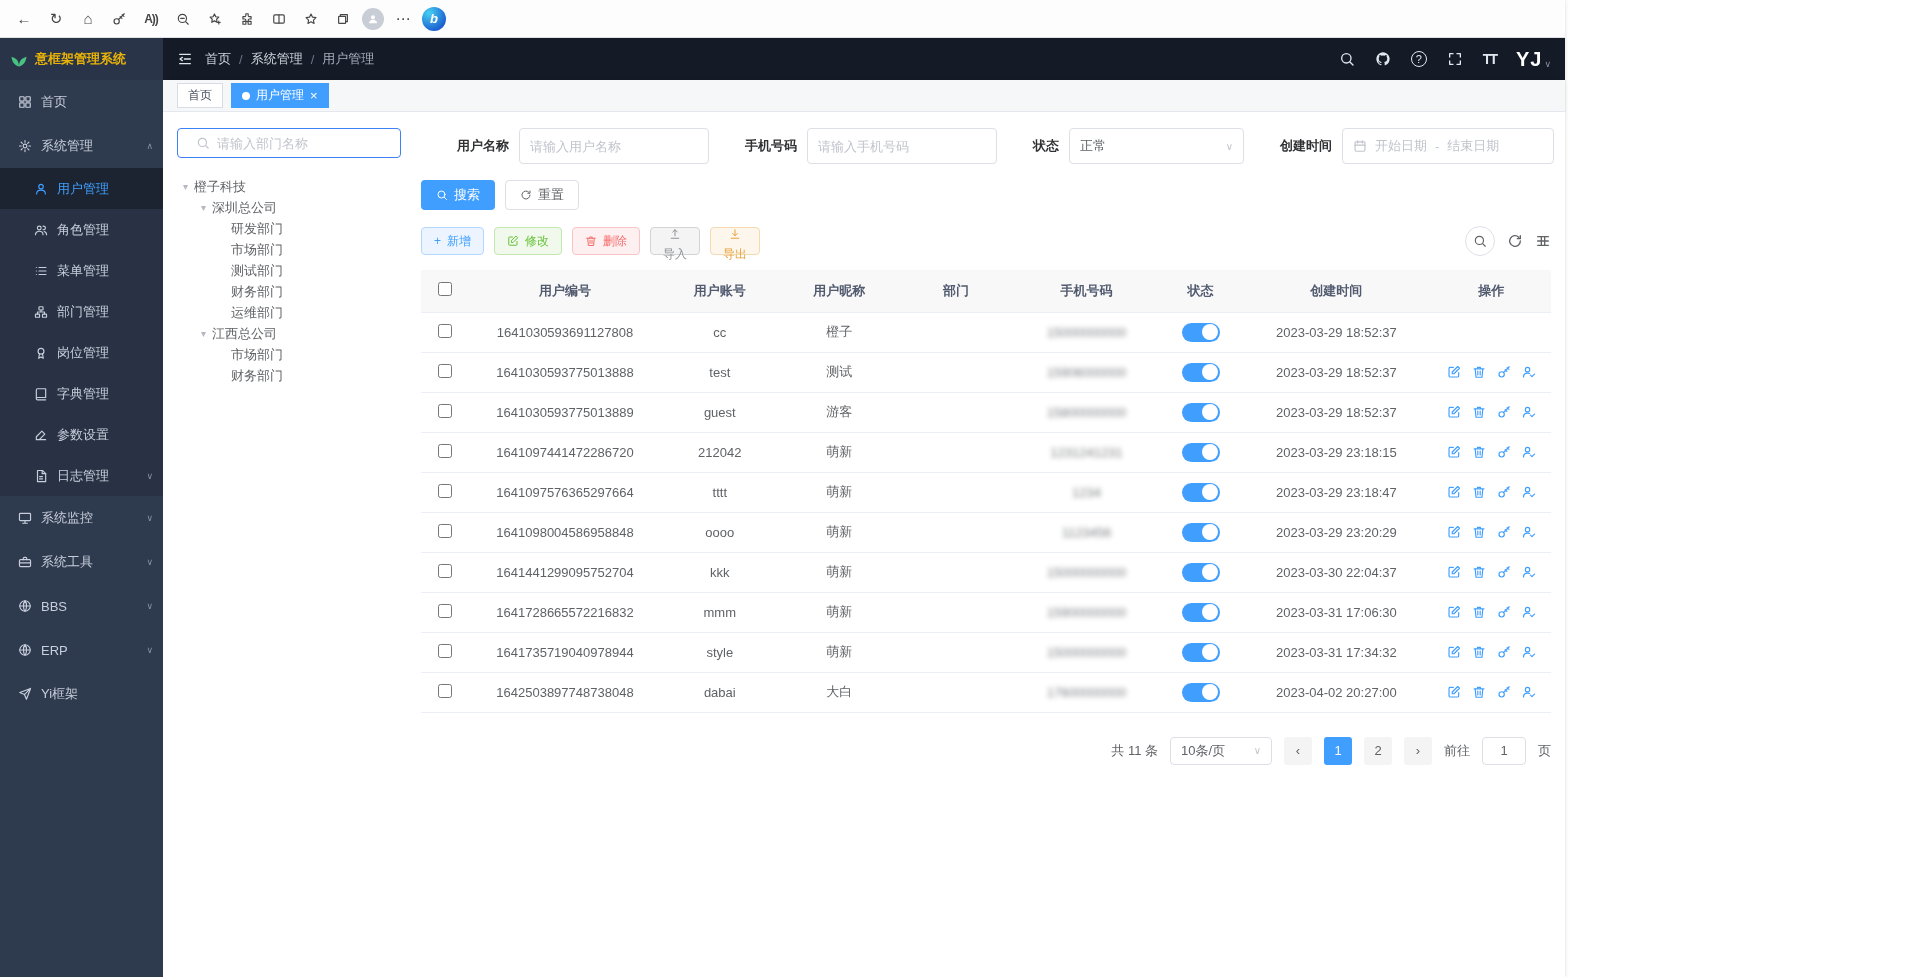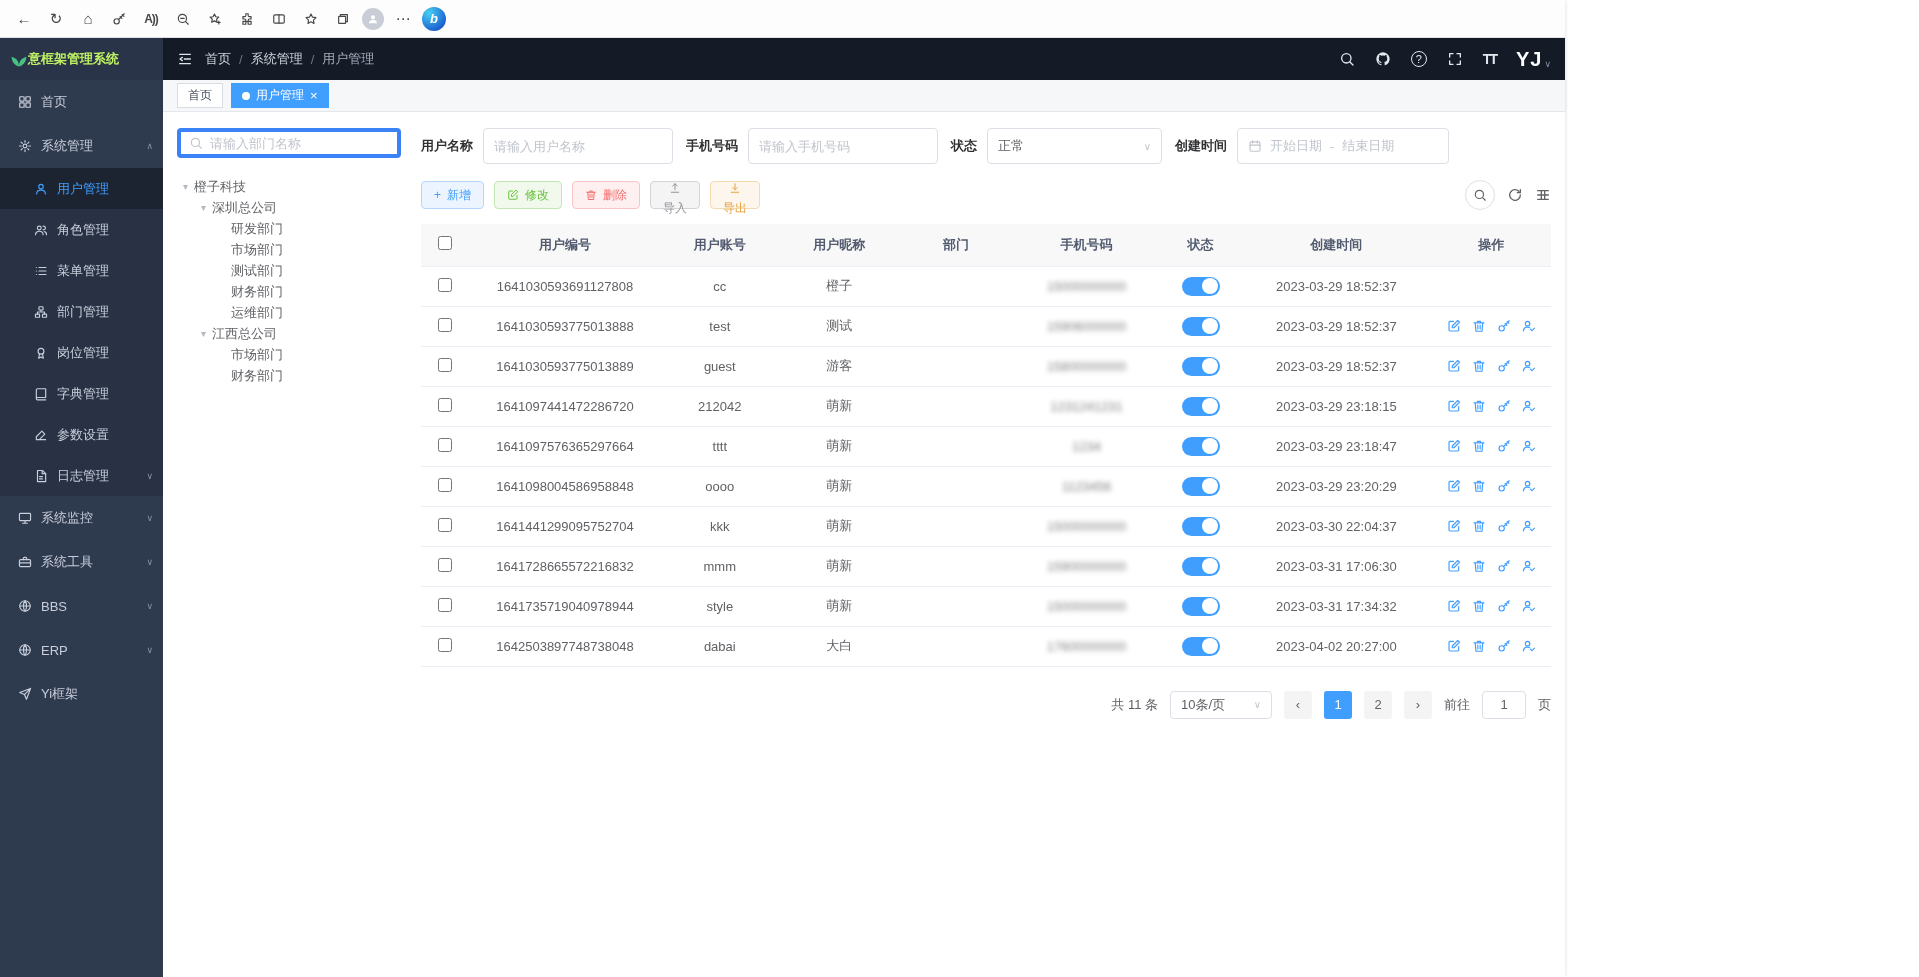--- a/index.html
+++ b/index.html
@@ -27,22 +27,22 @@
   .readaloud { font-size:12px; font-weight:bold; letter-spacing:-1px; }
   .avatar { width:22px; height:22px; border-radius:50%; background:#c9ced6; color:#fff;
             display:flex; align-items:center; justify-content:center; cursor:pointer; }
   .copilot { width:24px; height:24px; border-radius:50%; color:#fff; font-weight:bold; font-style:italic;
              background:radial-gradient(circle at 30% 25%, #45d0f2, #1b5fd0 75%);
              display:flex; align-items:center; justify-content:center; cursor:pointer; }
 
   
   .app { flex:1; display:flex; min-height:0; }
   .sidebar { width:163px; flex-shrink:0; background:#2e3a4e; color:#c8cedb; display:flex; flex-direction:column; overflow:hidden; }
-  .logo { height:42px; background:#293448; color:#bef264; font-weight:bold; display:flex;
-          align-items:center; padding:0 10px; white-space:nowrap; flex-shrink:0; }
+  .logo { height:42px; background:#293448; color:#eab308; font-weight:bold; display:flex;
+          align-items:center; gap:7px; padding:0 10px; white-space:nowrap; flex-shrink:0; }
   .logo .ic { color:#49c183; width:18px; height:18px; }
   .m-item { height:44px; display:flex; align-items:center; gap:9px; padding:0 10px 0 18px; cursor:pointer; }
   .m-item .lbl { flex:1; white-space:nowrap; }
   .caret { font-size:9px; color:#8a93a5; }
   .submenu { background:rgba(0,0,0,.12); }
   .s-item { height:41px; display:flex; align-items:center; gap:9px; padding-left:34px; cursor:pointer; color:#c8cedb; white-space:nowrap; }
   .s-item.active { color:#409eff; background:rgba(0,0,0,.28); }
 
   .main { flex:1; display:flex; flex-direction:column; min-width:0; }
 
@@ -69,31 +69,31 @@
   .tab { height:25px; padding:0 10px; background:#fff; border:1px solid #d8dce5; color:#495060;
          font-size:12px; display:flex; align-items:center; gap:6px; cursor:pointer; }
   .tab.active { background:#409eff; border-color:#409eff; color:#fff; }
   .tab .dot { width:8px; height:8px; border-radius:50%; background:#fff; }
   .tab .x { font-size:13px; line-height:1; }
 
   
   .content { flex:1; background:#fff; padding:16px 14px; display:flex; gap:20px; min-height:0; }
 
   .tree-panel { width:224px; flex-shrink:0; }
-  .tree-search { height:30px; border:4px solid #3b82f6; border-radius:4px; display:flex;
-                 align-items:center; gap:7px; padding:0 8px; color:#c0c4cc; }
+  .tree-search { height:30px; border:1px solid #3b82f6; border-radius:4px; display:flex;
+                 align-items:center; gap:7px; padding:0 18px; color:#c0c4cc; }
   .tree-search input { border:none; outline:none; flex:1; min-width:0; font-size:13px; font-family:inherit; }
   .tree-search input::placeholder { color:#c0c4cc; }
   .tree { margin-top:18px; }
   .tnode { height:21px; display:flex; align-items:center; gap:6px; color:#606266; cursor:pointer; white-space:nowrap; }
   .tcaret { color:#b4b8c0; font-size:10px; }
   .lvl0 { padding-left:6px; } .lvl1 { padding-left:24px; } .lvl2 { padding-left:54px; }
 
   .panel { flex:1; min-width:0; display:flex; flex-direction:column; }
-  .filters { display:flex; align-items:center; gap:13px; }
+  .filters { display:flex; align-items:center; gap:36px;margin-left:36px; }
   .fgroup { display:flex; align-items:center; gap:10px; }
   .flabel { font-weight:bold; color:#303133; white-space:nowrap; }
   .input { height:36px; border:1px solid #dcdfe6; border-radius:4px; padding:0 10px;
            font-size:13px; color:#606266; background:#fff; font-family:inherit; }
   input.input::placeholder { color:#c0c4cc; }
   .w190 { width:190px; } .w175 { width:175px; }
   .select { display:flex; align-items:center; justify-content:space-between; cursor:pointer; gap:8px; }
   .sel-caret { color:#c0c4cc; font-size:10px; }
   .dateinput { width:212px; display:flex; align-items:center; gap:8px; color:#c0c4cc; cursor:pointer; }
   .dateinput .dtxt { flex:0 0 auto; }
@@ -566,20 +566,34 @@
                 <svg class="ic">
                     <use href="#i-calendar"></use>
                   </svg>
                 <span class="dtxt">开始日期</span>
                 <span class="dtxt">-</span>
                 <span class="dtxt">结束日期</span>
               </div>
             </div>
           </div>
 
+          <div class="btnrow">
+            <button class="btn btn-primary">
+              <svg class="ic ic12">
+                  <use href="#i-search"></use>
+                </svg>
+              <span>搜索</span>
+            </button>
+            <button class="btn btn-default">
+              <svg class="ic ic12">
+                  <use href="#i-refresh"></use>
+                </svg>
+              <span>重置</span>
+            </button>
+          </div>
 
           <div class="toolrow">
             <button class="btn btn-sm tb-add">
                 <span>+</span>
                 <span>新增</span>
               </button>
             <button class="btn btn-sm tb-edit">
                 <svg class="ic ic12">
                   <use href="#i-editsq"></use>
                 </svg>

